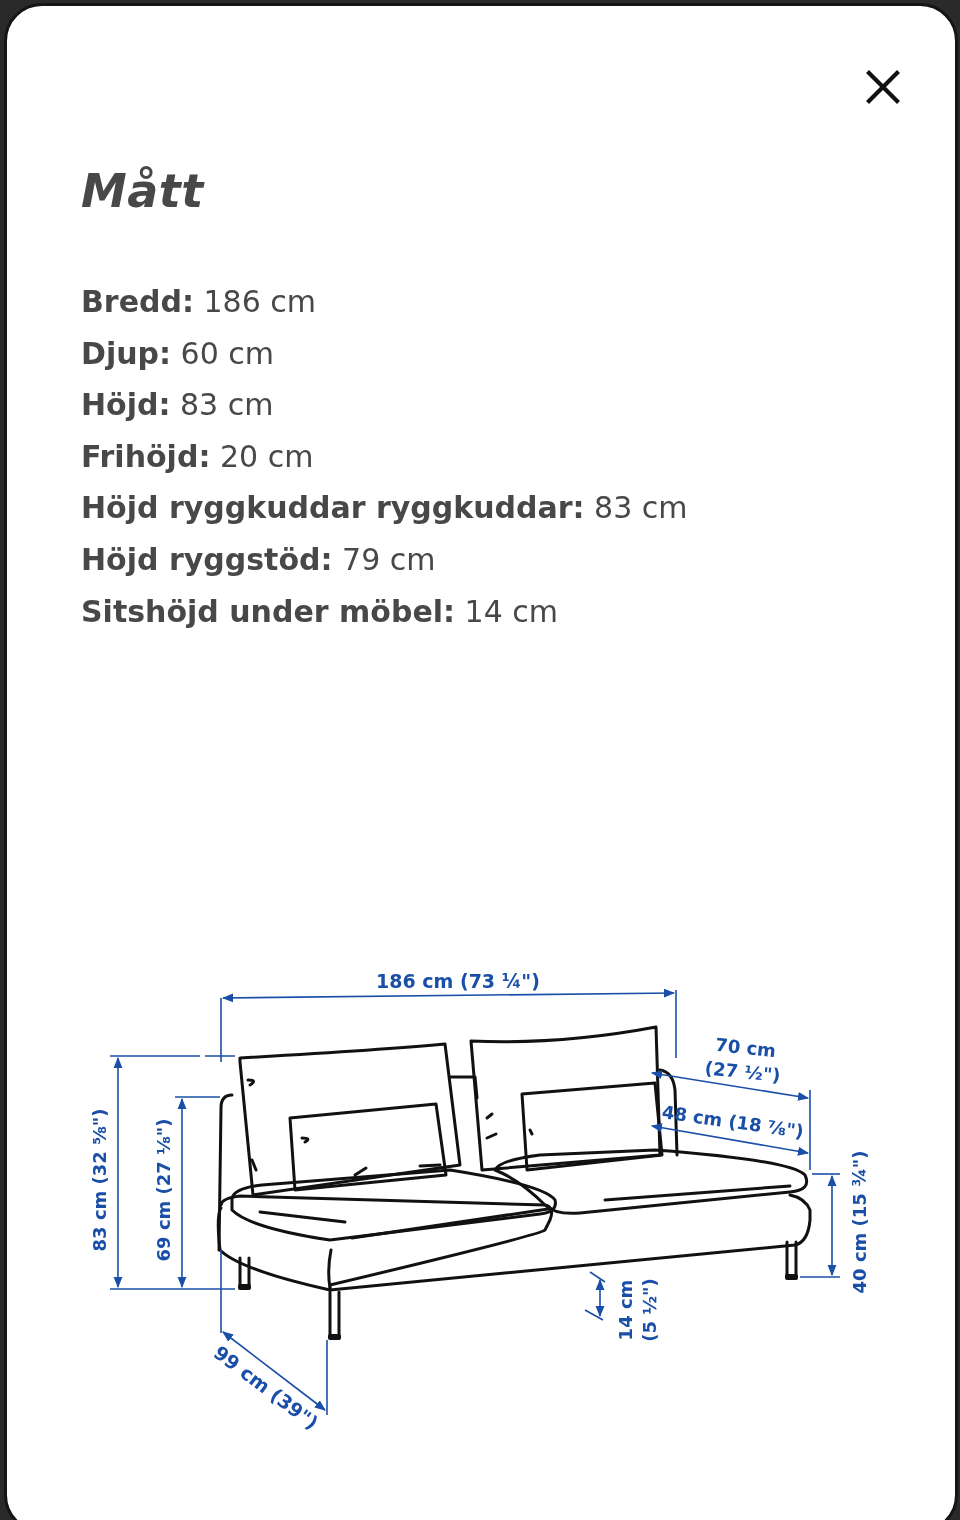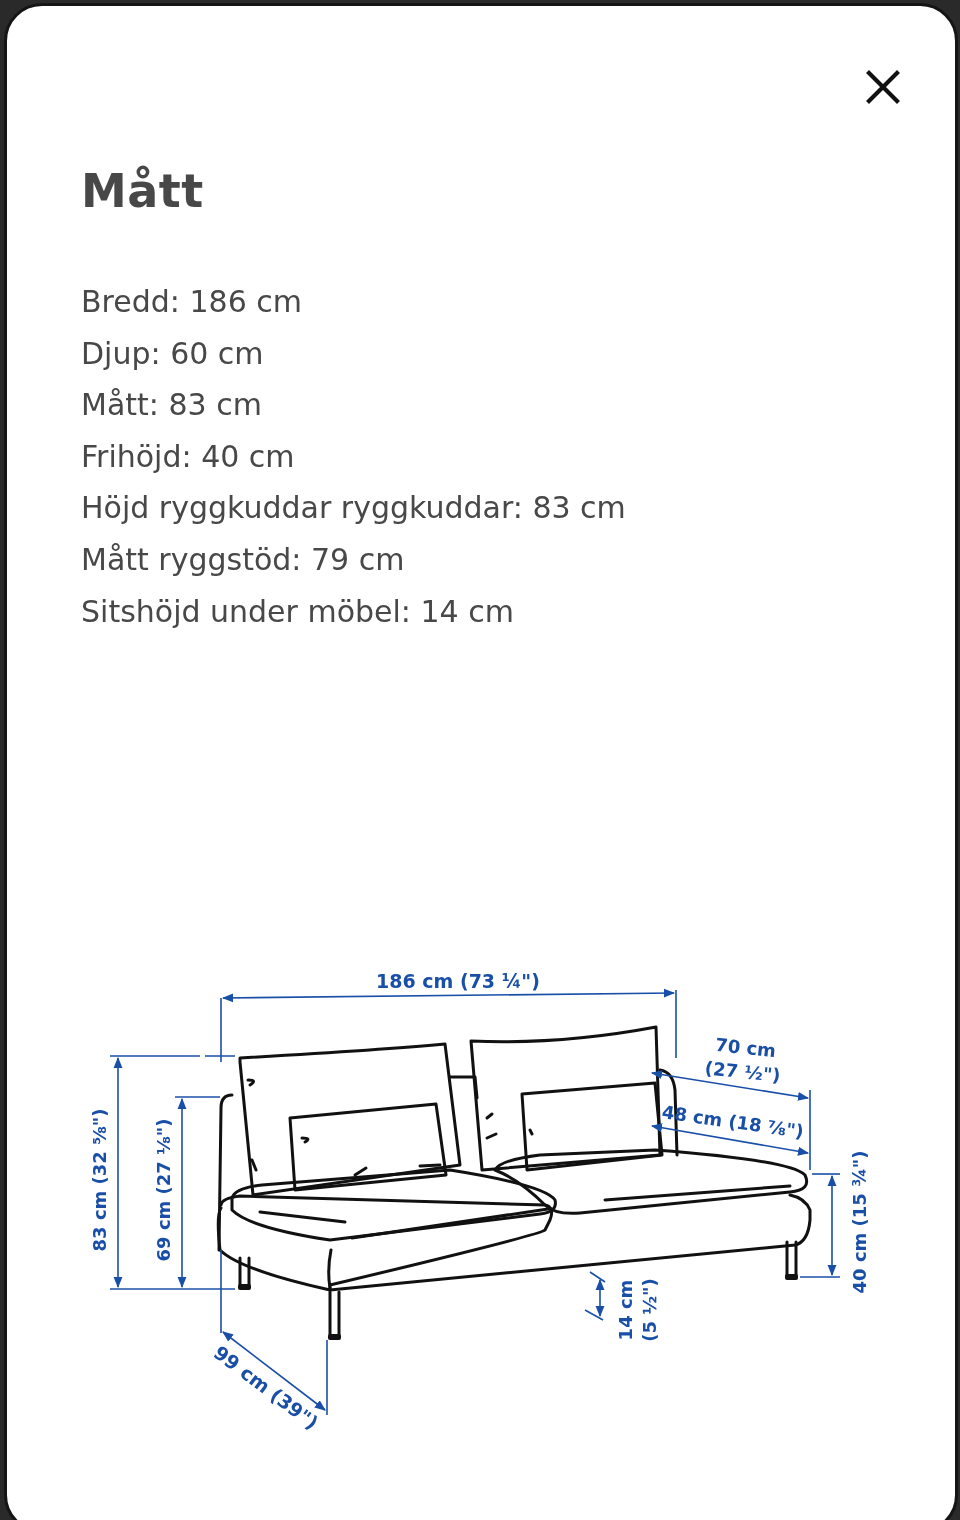--- a/index.html
+++ b/index.html
@@ -13,50 +13,50 @@
     background:#ffffff;
     border:3px solid #151515; border-radius:38px;
     box-sizing:border-box;
   }
   .close {
     position:absolute; left:855px; top:60px; width:42px; height:42px;
     cursor:pointer;
   }
   .title {
     position:absolute; left:74px; top:158px;
-    font-size:46px; font-weight:bold; color:#484848; letter-spacing:0.5px;
+    font-size:46px; font-weight:bold; color:#484848; letter-spacing:0.5px;font-style:italic;
   }
   .dims { position:absolute; left:74px; top:270px; }
   .dim-row {
     font-size:30px; line-height:51.6px; color:#484848; white-space:nowrap;
   }
-  .dim-row .lbl { font-weight:normal; }
+  .dim-row .lbl { font-weight:bold; }
   .diagram { position:absolute; left:0; top:900px; width:960px; height:560px; }
   .blue { fill:#1a4fa8; font-weight:bold; font-family:"DejaVu Sans", sans-serif; }
 </style>
 </head>
 <body>
 
 <div class="sheet">
 
   <div class="close">
     <svg width="42" height="42" viewBox="0 0 42 42">
       <path d="M7 7 L35 35 M35 7 L7 35" stroke="#111" stroke-width="4.2" stroke-linecap="square"></path>
     </svg>
   </div>
 
   <div class="title">Mått</div>
 
   <div class="dims">
     <div class="dim-row"><span class="lbl">Bredd:</span> <span>186 cm</span></div>
     <div class="dim-row"><span class="lbl">Djup:</span> <span>60 cm</span></div>
-    <div class="dim-row"><span class="lbl">Mått:</span> <span>83 cm</span></div>
-    <div class="dim-row"><span class="lbl">Frihöjd:</span> <span>40 cm</span></div>
+    <div class="dim-row"><span class="lbl">Höjd:</span> <span>83 cm</span></div>
+    <div class="dim-row"><span class="lbl">Frihöjd:</span> <span>20 cm</span></div>
     <div class="dim-row"><span class="lbl">Höjd ryggkuddar ryggkuddar:</span> <span>83 cm</span></div>
-    <div class="dim-row"><span class="lbl">Mått ryggstöd:</span> <span>79 cm</span></div>
+    <div class="dim-row"><span class="lbl">Höjd ryggstöd:</span> <span>79 cm</span></div>
     <div class="dim-row"><span class="lbl">Sitshöjd under möbel:</span> <span>14 cm</span></div>
   </div>
 </div>
 
 <svg class="diagram" viewBox="0 900 960 560" width="960" height="560">
   <defs>
     <marker id="ah" viewBox="0 0 10 10" refX="9" refY="5" markerWidth="7" markerHeight="7" orient="auto-start-reverse">
       <path d="M0 1 L10 5 L0 9 z" fill="#1a4fa8"></path>
     </marker>
   </defs>

